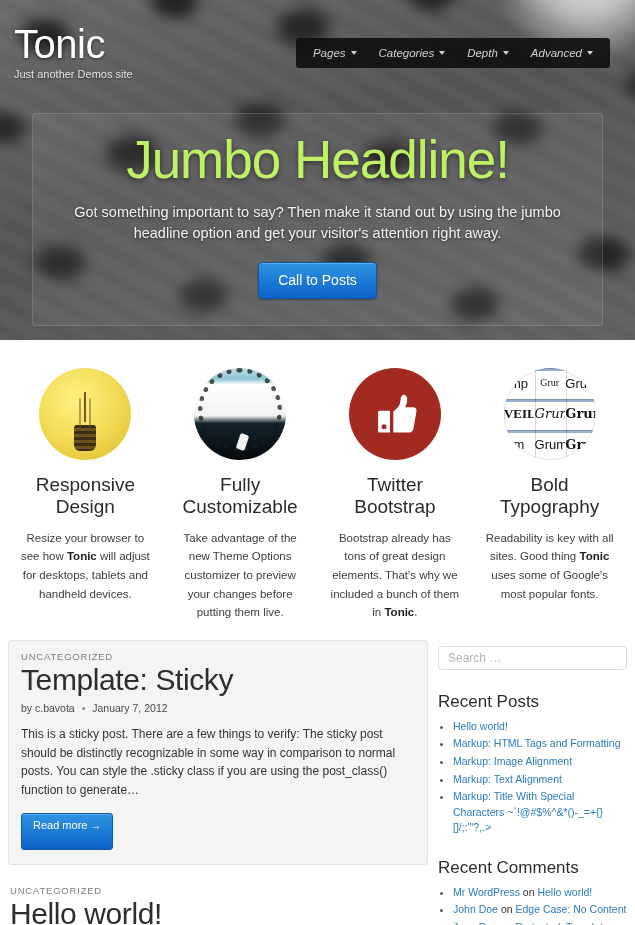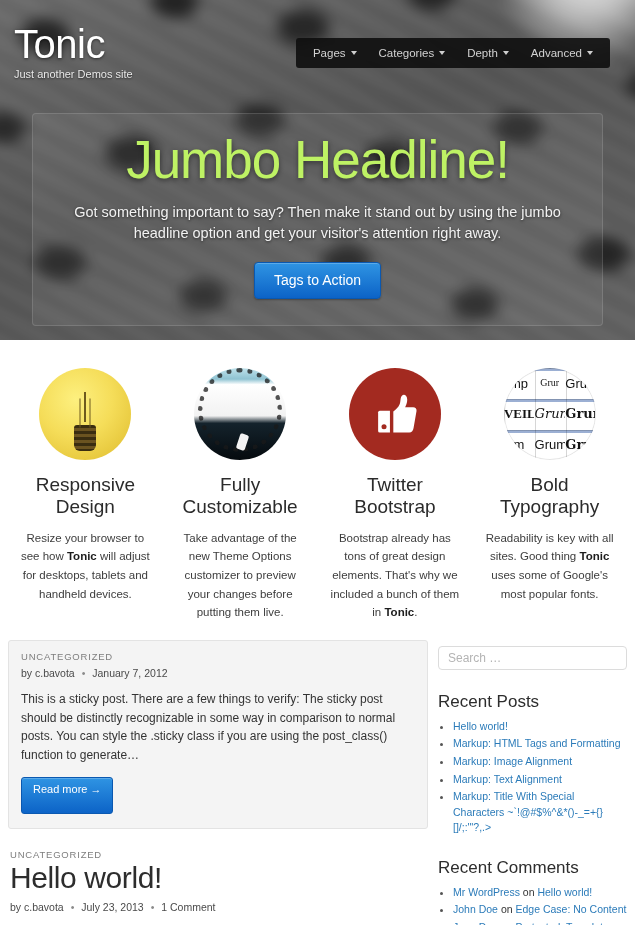--- a/index.html
+++ b/index.html
@@ -85,20 +85,21 @@
   .nav-item {
     display: flex;
     align-items: center;
     gap: 5px;
     padding: 0 11px;
     height: 30px;
     font-size: 11.5px;
     color: #d2d2d2;
     cursor: pointer;
     white-space: nowrap;
+    font-style: italic;
   }
   .caret {
     width: 0; height: 0;
     border-left: 3.5px solid transparent;
     border-right: 3.5px solid transparent;
     border-top: 4px solid #cfcfcf;
   }
 
   #jumbotron {
     position: absolute;
@@ -374,21 +375,21 @@
     </div>
     <div class="nav-item">
       <span>Advanced</span>
       <span class="caret"></span>
     </div>
   </div>
 
   <div id="jumbotron">
     <div id="jumbo-headline">Jumbo Headline!</div>
     <div id="jumbo-sub">Got something important to say? Then make it stand out by using the jumbo headline option and get your visitor's attention right away.</div>
-    <div id="cta-button">Tags to Action</div>
+    <div id="cta-button">Call to Posts</div>
   </div>
 </div>
 
 <div id="features">
 
   <div class="feature-col">
     <div class="feature-icon icon-bulb"></div>
     <div class="feature-title">
       <div>Responsive</div>
       <div>Design</div>
@@ -439,20 +440,21 @@
   </div>
 
 </div>
 
 <div id="content-area">
 
   <div id="posts-col">
 
     <div class="post sticky">
       <div class="post-category">UNCATEGORIZED</div>
+      <div class="post-title">Template: Sticky</div>
       <div class="post-meta">
         <span>by</span>
         <span>c.bavota</span>
         <span class="sep">•</span>
         <span>January 7, 2012</span>
       </div>
       <div class="post-excerpt">This is a sticky post. There are a few things to verify: The sticky post should be distinctly recognizable in some way in comparison to normal posts. You can style the .sticky class if you are using the post_class() function to generate…</div>
       <div class="read-more">Read more →</div>
     </div>
 

